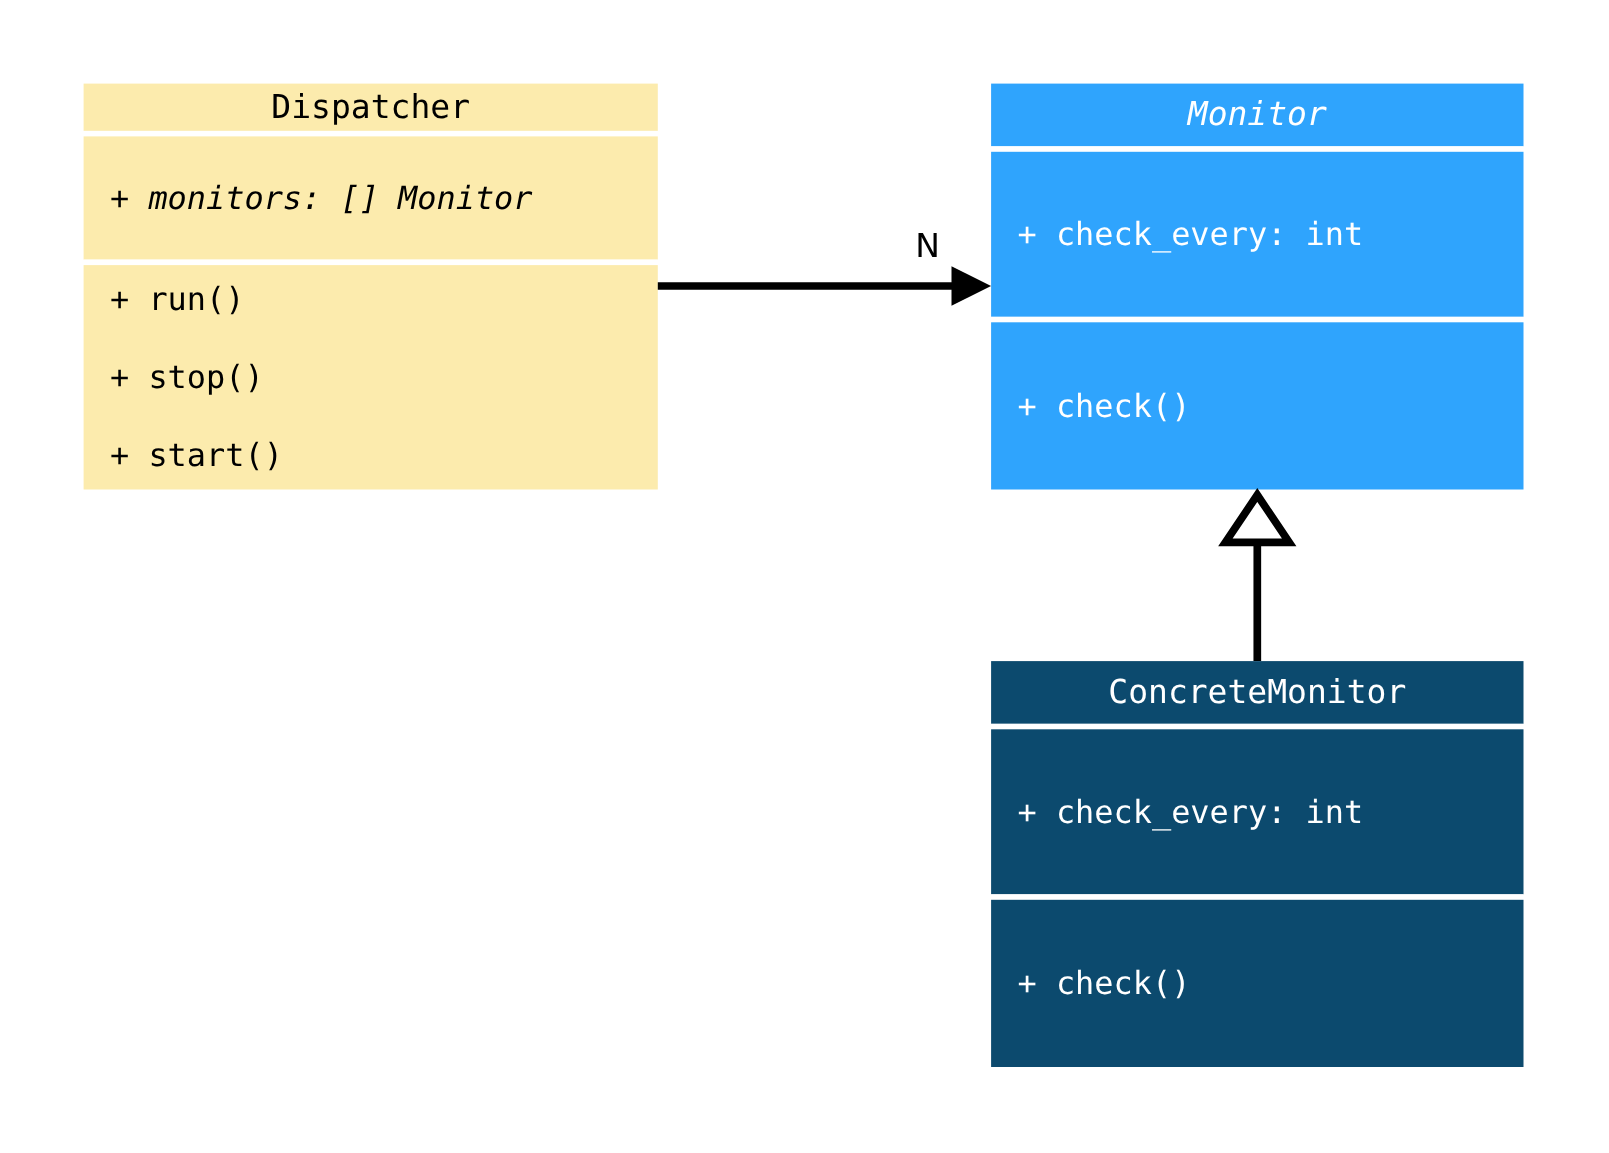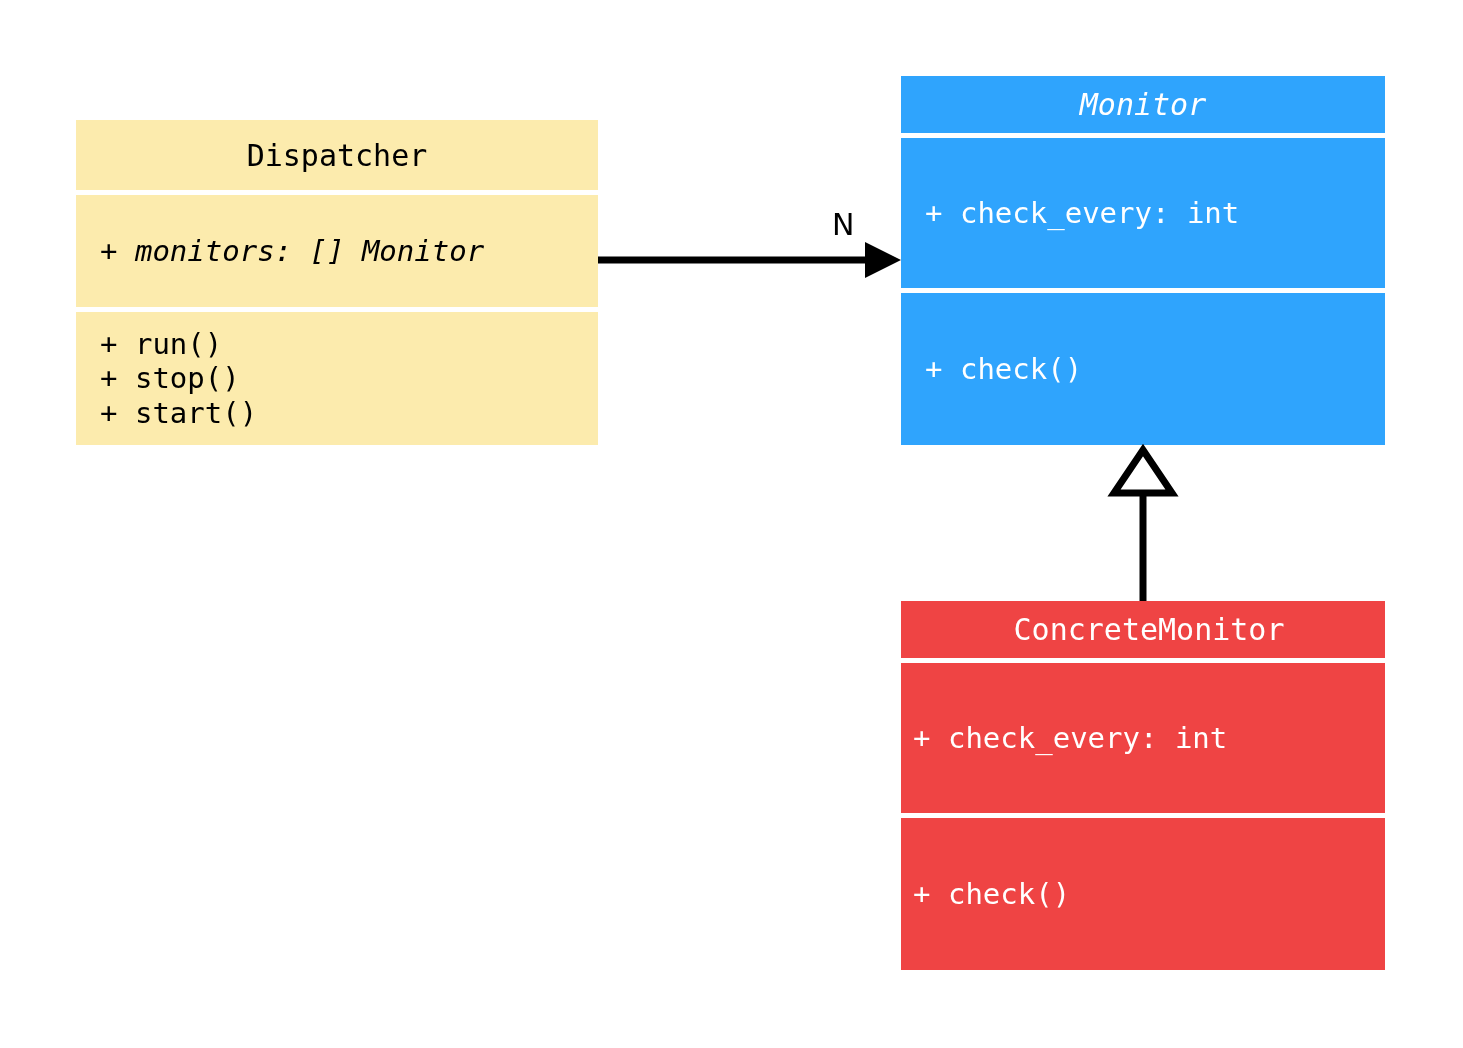--- a/index.html
+++ b/index.html
@@ -61,21 +61,21 @@
   
   .theme-dispatcher .compartment { background: #fcebad; }
   .theme-dispatcher .class-title,
   .theme-dispatcher .member { color: #000000; }
 
   .theme-monitor .compartment { background: #2fa4fd; }
   .theme-monitor .class-title,
   .theme-monitor .member { color: #ffffff; }
   .theme-monitor .class-title { font-style: italic; }
 
-  .theme-concrete .compartment { background: #ef4444; padding-left: 12px; }
+  .theme-concrete .compartment { background: #0c4a6e; }
   .theme-concrete .class-title,
   .theme-concrete .member { color: #ffffff; }
 
   
   .connector-layer {
     position: absolute;
     left: 0;
     top: 0;
     width: 1463px;
     height: 1048px;
@@ -88,29 +88,29 @@
     color: #000000;
     white-space: nowrap;
   }
 </style>
 </head>
 <body>
 
 <div id="canvas">
 
   <div class="uml-class theme-dispatcher" style="left:76px; top:76px; width:522px; height:369px;">
-    <div class="compartment header" style="height:70px;margin-top:44px;">
+    <div class="compartment header" style="height:43px;">
       <span class="class-title">Dispatcher</span>
     </div>
     <div class="divider"></div>
     <div class="compartment body" style="height:112px;font-style:italic;">
       <span class="member">+ monitors: [] Monitor</span>
     </div>
     <div class="divider"></div>
-    <div class="compartment body" style="flex:1 1 auto;">
+    <div class="compartment body" style="flex:1 1 auto;gap:37px;">
       <span class="member">+ run()</span>
       <span class="member">+ stop()</span>
       <span class="member">+ start()</span>
     </div>
   </div>
 
   <div class="uml-class theme-monitor" style="left:901px; top:76px; width:484px; height:369px;">
     <div class="compartment header" style="height:57px;">
       <span class="class-title">Monitor</span>
     </div>

